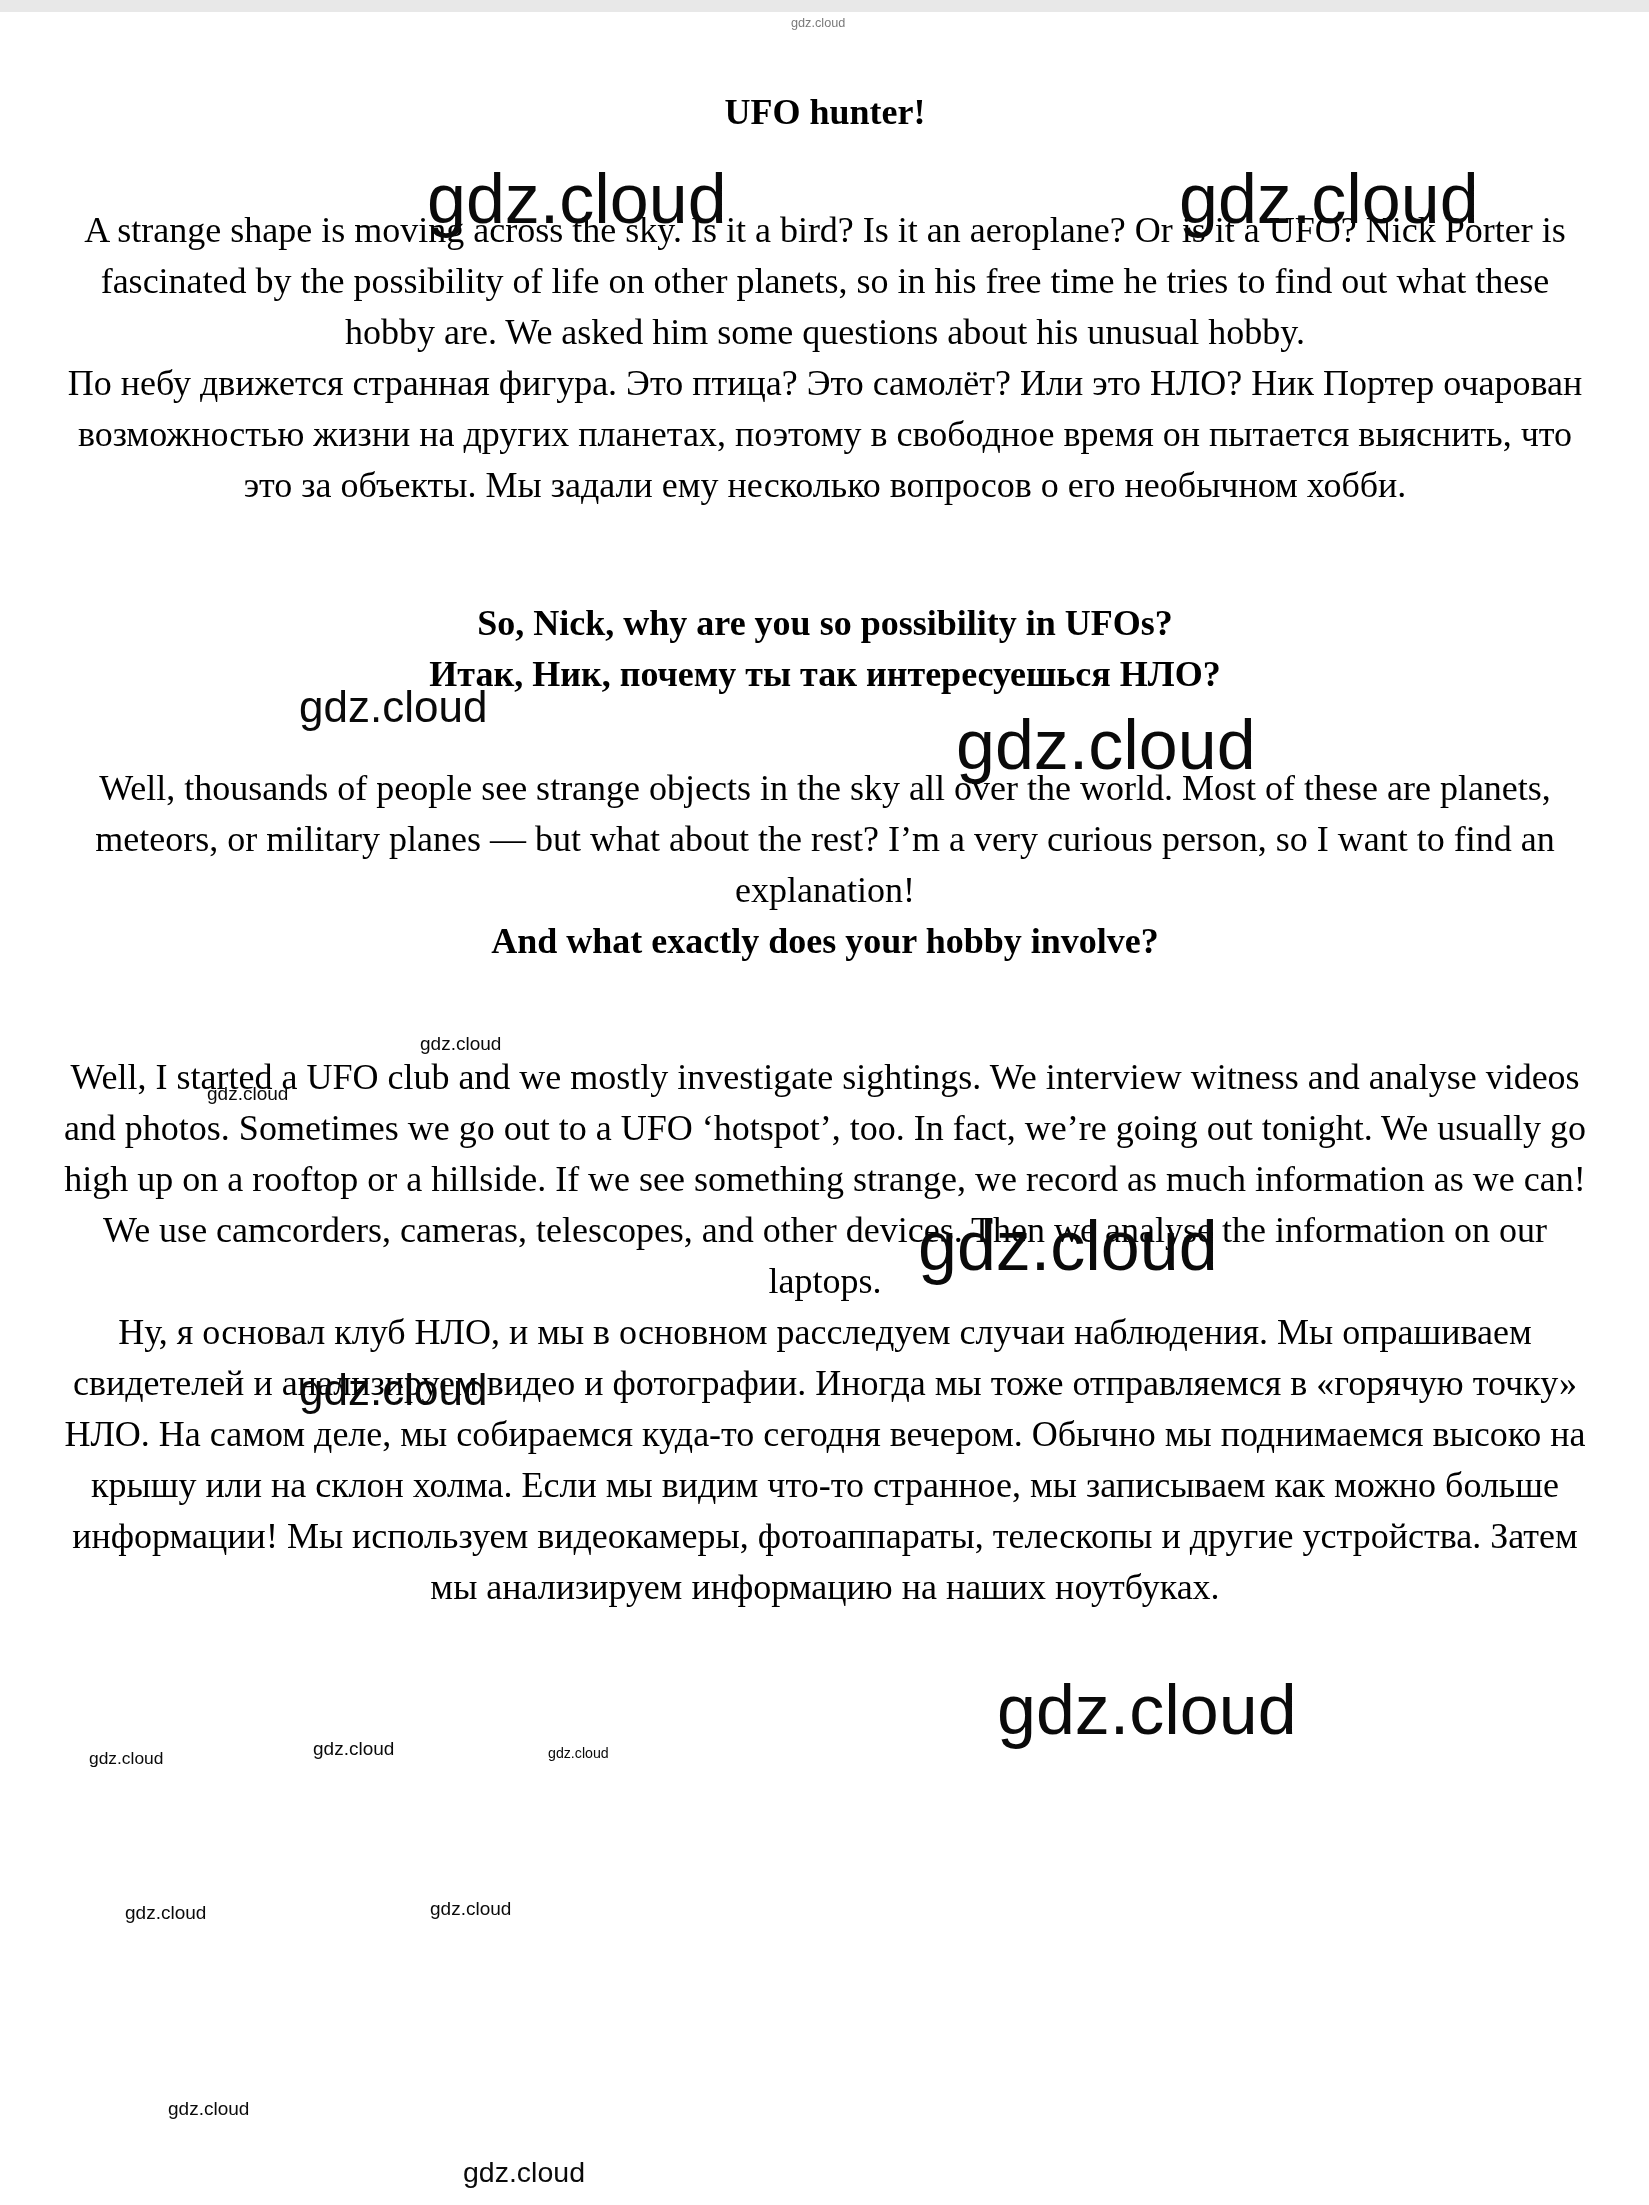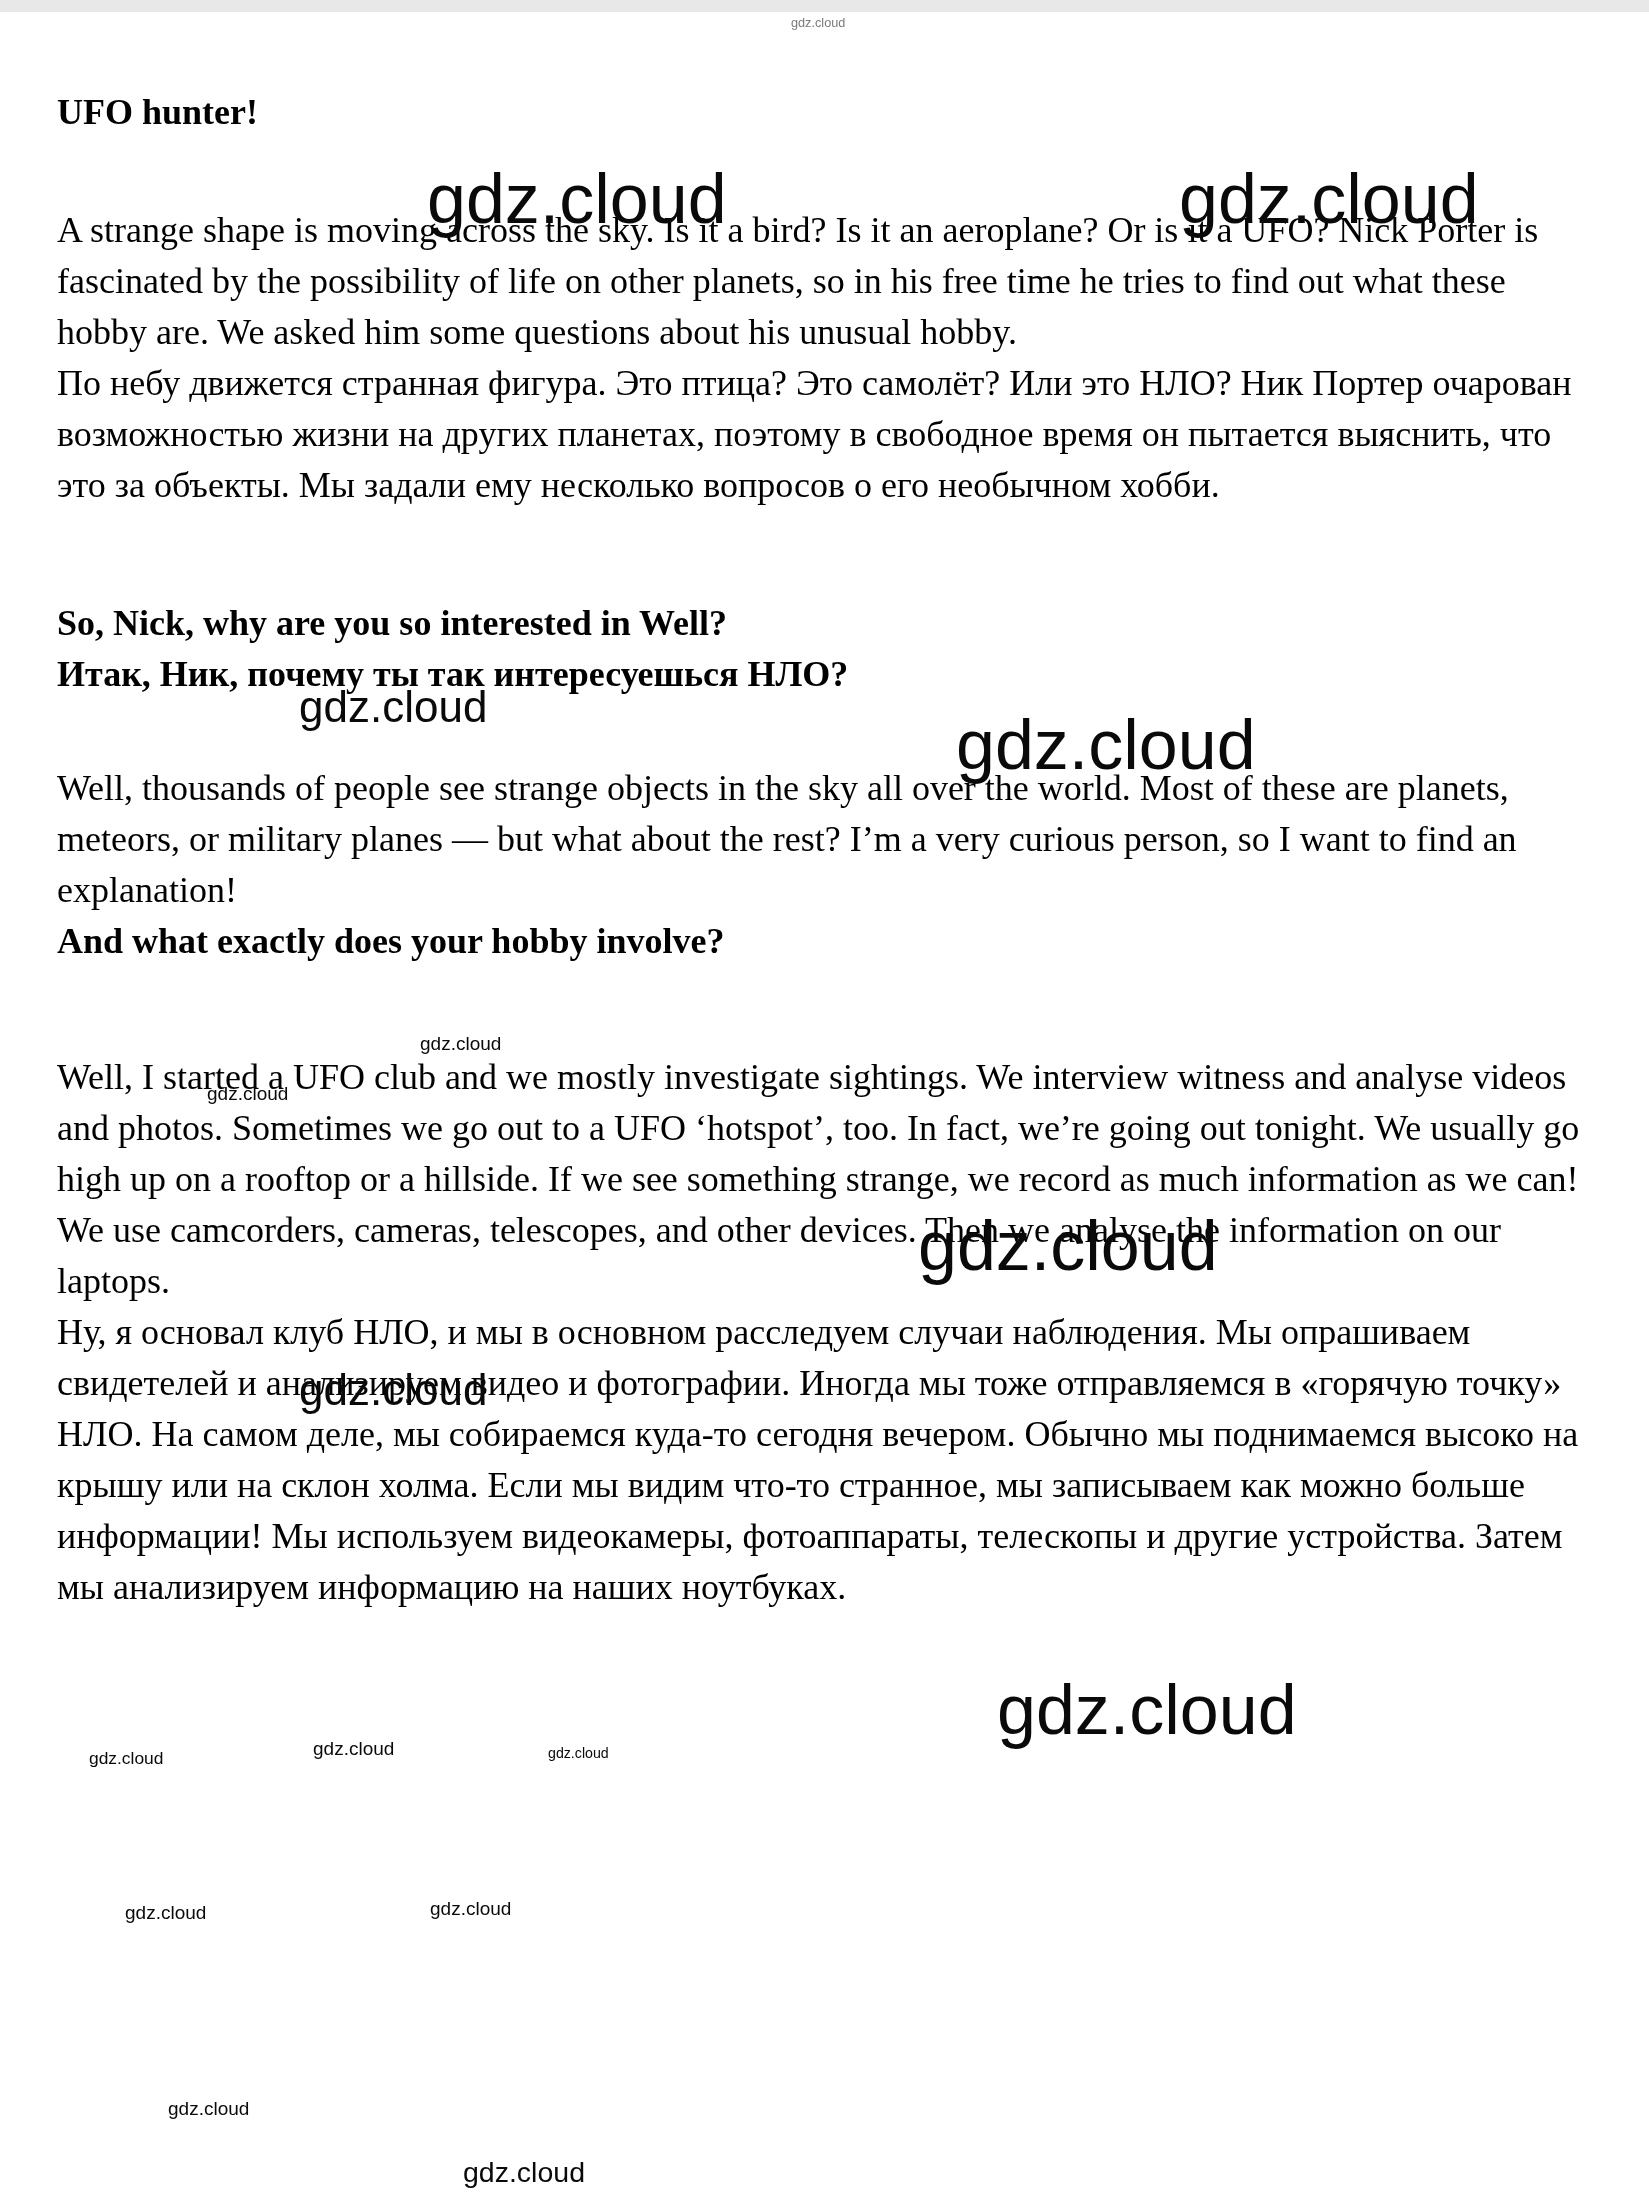--- a/index.html
+++ b/index.html
@@ -8,21 +8,21 @@
     width: 1650px;
     height: 2205px;
     margin: 12px auto;
     background: #ffffff;
     color: #000000;
     font-family: "Liberation Serif", serif;
     font-size: 36px;
     line-height: 51px;
     overflow: hidden;
   }
-  .article { padding: 75px 57px 0 57px; }
+  .article { padding: 75px 57px 0 57px; text-align: center; }
   .article p { margin: 0; }
   .bold { font-weight: bold; }
   .spacer-titles { height: 67px; }
   .spacer-q1 { height: 87px; }
   .spacer-a1 { height: 63px; }
   .spacer-a2 { height: 85px; }
 
   .wm {
     position: absolute;
     font-family: "Liberation Sans", sans-serif;
@@ -76,21 +76,21 @@
 
     <p class="bold">UFO hunter!</p>
 
     <div class="spacer-titles"></div>
 
     <p>A strange shape is moving across the sky. Is it a bird? Is it an aeroplane? Or is it a UFO? Nick Porter is fascinated by the possibility of life on other planets, so in his free time he tries to find out what these hobby are. We asked him some questions about his unusual hobby.</p>
     <p>По небу движется странная фигура. Это птица? Это самолёт? Или это НЛО? Ник Портер очарован возможностью жизни на других планетах, поэтому в свободное время он пытается выяснить, что это за объекты. Мы задали ему несколько вопросов о его необычном хобби.</p>
 
     <div class="spacer-q1"></div>
 
-    <p class="bold">So, Nick, why are you so interested in Well?</p>
+    <p class="bold">So, Nick, why are you so possibility in UFOs?</p>
     <p class="bold">Итак, Ник, почему ты так интересуешься НЛО?</p>
 
     <div class="spacer-a1"></div>
 
     <p>Well, thousands of people see strange objects in the sky all over the world. Most of these are planets, meteors, or military planes — but what about the rest? I’m a very curious person, so I want to find an explanation!</p>
 
     <p class="bold">And what exactly does your hobby involve?</p>
 
     <div class="spacer-a2"></div>
 

